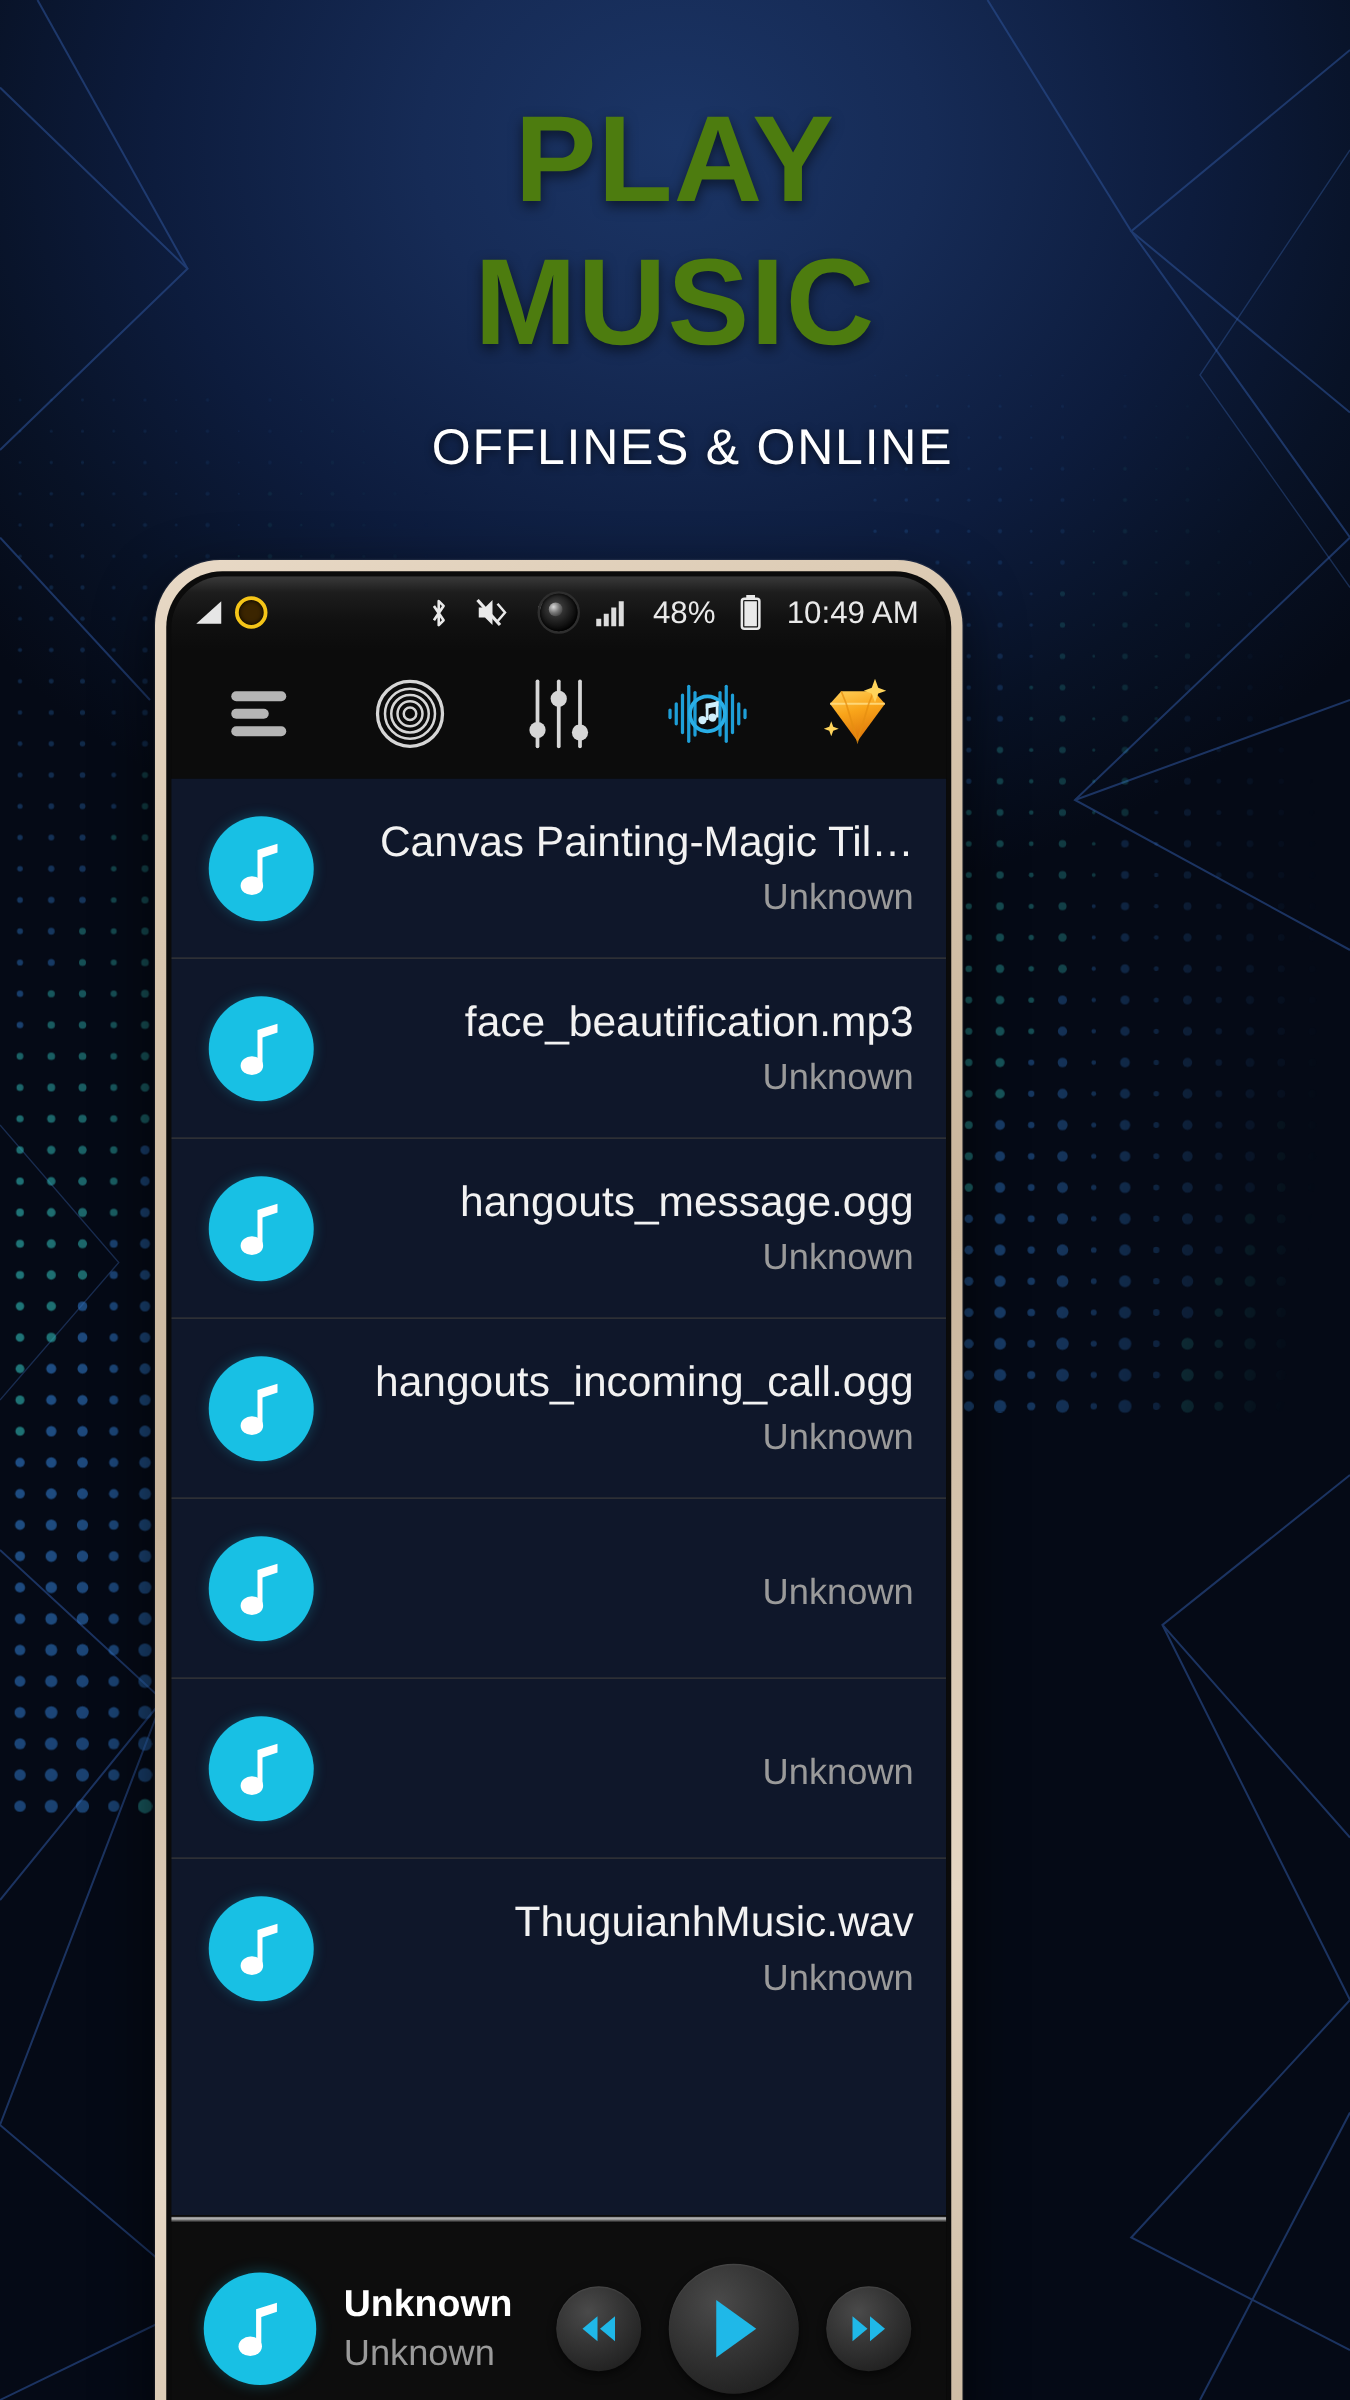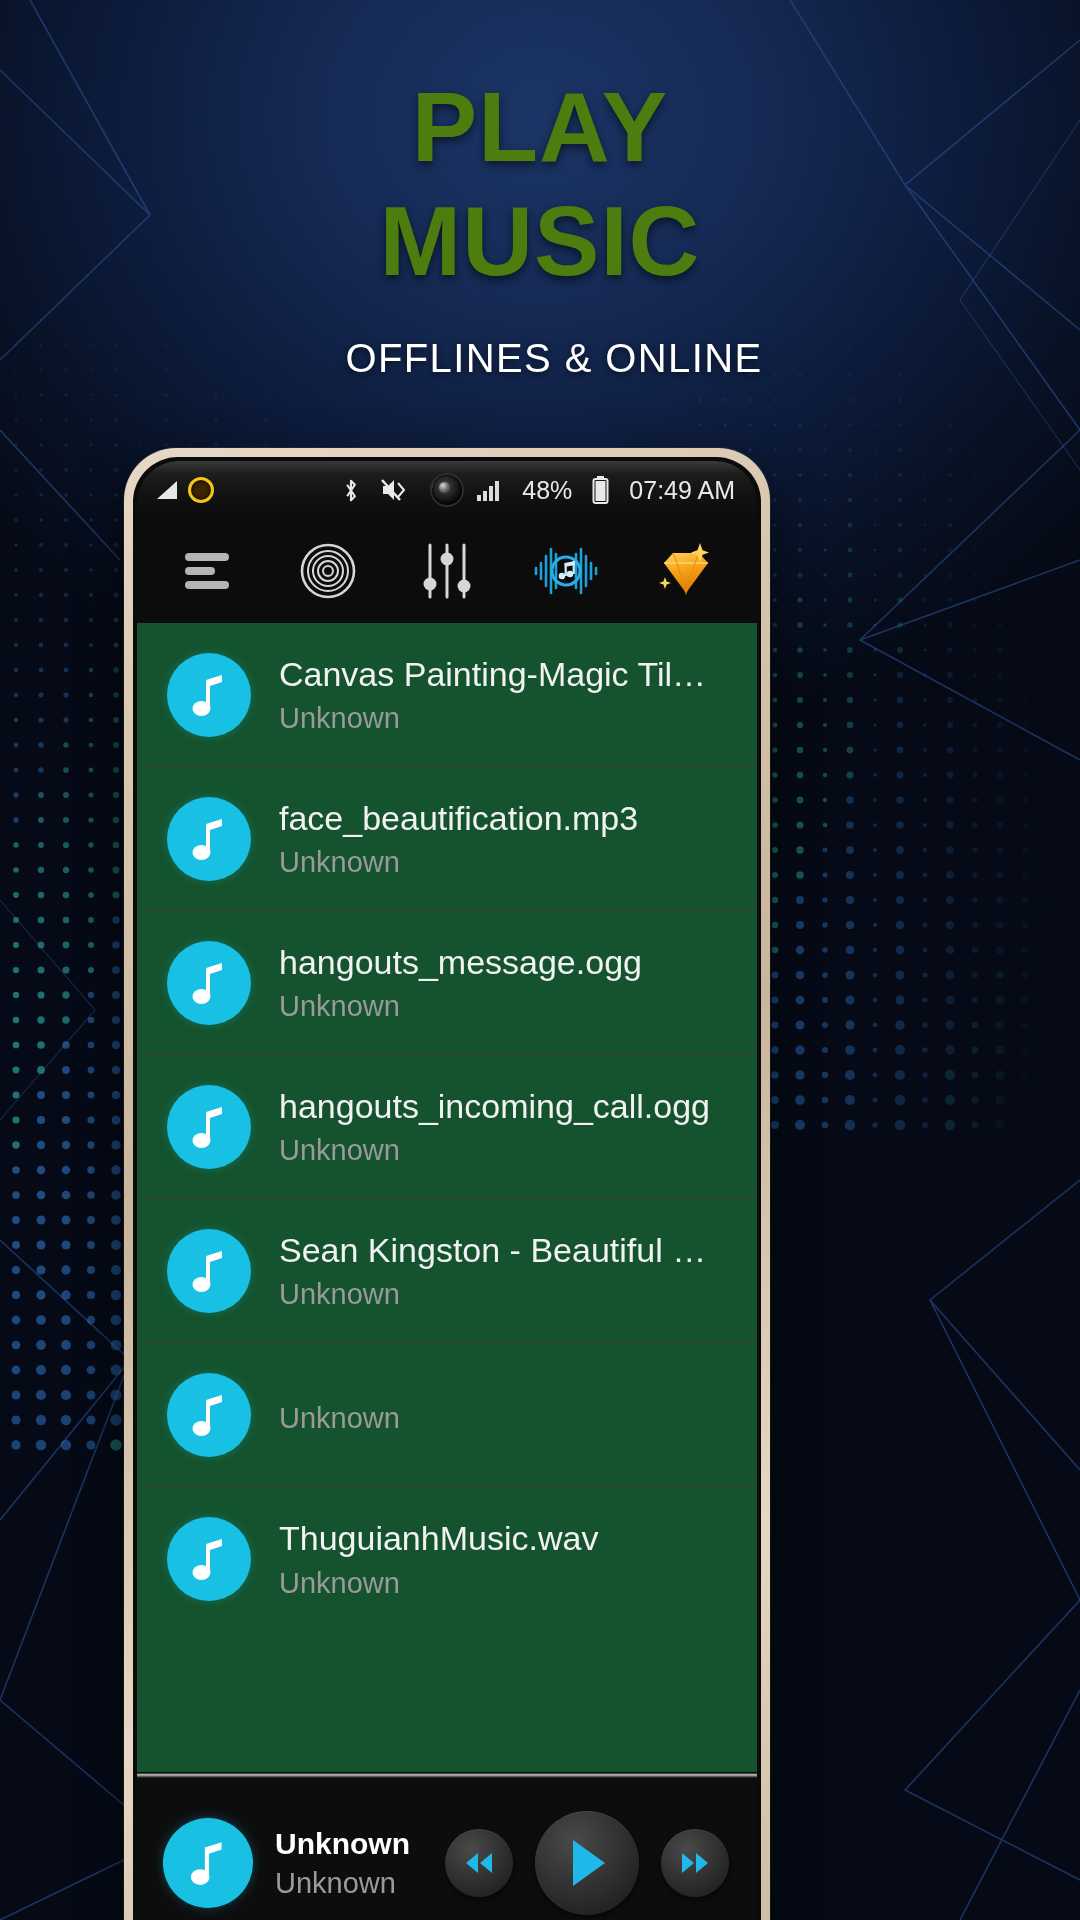--- a/index.html
+++ b/index.html
@@ -110,21 +110,21 @@
     padding:0 34px;
     background:#0c0c0c;
   }
   .tbtn {
     width:76px; height:76px;
     display:flex; align-items:center; justify-content:center;
     cursor:pointer;
   }
 
   
-  .tracklist { flex:1 1 auto; overflow:hidden; background:#14532d; }
+  .tracklist { flex:1 1 auto; overflow:hidden; background:#0f172a;text-align:right; }
   .track {
     height:144px;
     display:flex; align-items:center;
     padding:0 26px 0 30px;
     border-bottom:1px solid #3a3a3a;
     cursor:pointer;
   }
   .track:last-child { border-bottom:none; }
   .thumb {
     flex:0 0 84px; width:84px; height:84px; border-radius:50%;
@@ -1497,21 +1497,21 @@
         <rect x="7" y="13" width="4" height="10" fill="#dcdcdc"></rect>
         <rect x="13" y="8" width="4" height="15" fill="#dcdcdc"></rect>
         <rect x="19" y="3" width="4" height="20" fill="#dcdcdc"></rect>
       </svg>
       <span>48%</span>
       <svg width="17" height="28" viewBox="0 0 17 28">
         <rect x="5" y="0" width="7" height="3" fill="#e9e9e9"></rect>
         <rect x="1.5" y="3" width="14" height="24" rx="2" fill="none" stroke="#e9e9e9" stroke-width="2"></rect>
         <rect x="3.5" y="5" width="10" height="20" fill="#e9e9e9"></rect>
       </svg>
-      <span>07:49 AM</span>
+      <span>10:49 AM</span>
     </div>
   </div>
 
   <div class="toolbar">
 
     <div class="tbtn">
       <svg width="52" height="42" viewBox="0 0 52 42">
         <rect x="2" y="3" width="44" height="8" rx="4" fill="#b5b5b5"></rect>
         <rect x="2" y="17" width="30" height="8" rx="4" fill="#b5b5b5"></rect>
         <rect x="2" y="31" width="44" height="8" rx="4" fill="#b5b5b5"></rect>
@@ -1640,21 +1640,20 @@
     </div>
 
     <div class="track">
       <div class="thumb">
         <svg width="40" height="48" viewBox="0 0 40 48">
           <path d="M17 36 V9 L33 4 V11 L21 15 V36 Z" fill="#ffffff"></path>
           <ellipse cx="12.5" cy="37.5" rx="9" ry="7.5" fill="#ffffff"></ellipse>
         </svg>
       </div>
       <div class="tmeta">
-        <div class="ttitle">Sean Kingston - Beautiful …</div>
         <div class="tartist">Unknown</div>
       </div>
     </div>
 
     <div class="track">
       <div class="thumb">
         <svg width="40" height="48" viewBox="0 0 40 48">
           <path d="M17 36 V9 L33 4 V11 L21 15 V36 Z" fill="#ffffff"></path>
           <ellipse cx="12.5" cy="37.5" rx="9" ry="7.5" fill="#ffffff"></ellipse>
         </svg>

